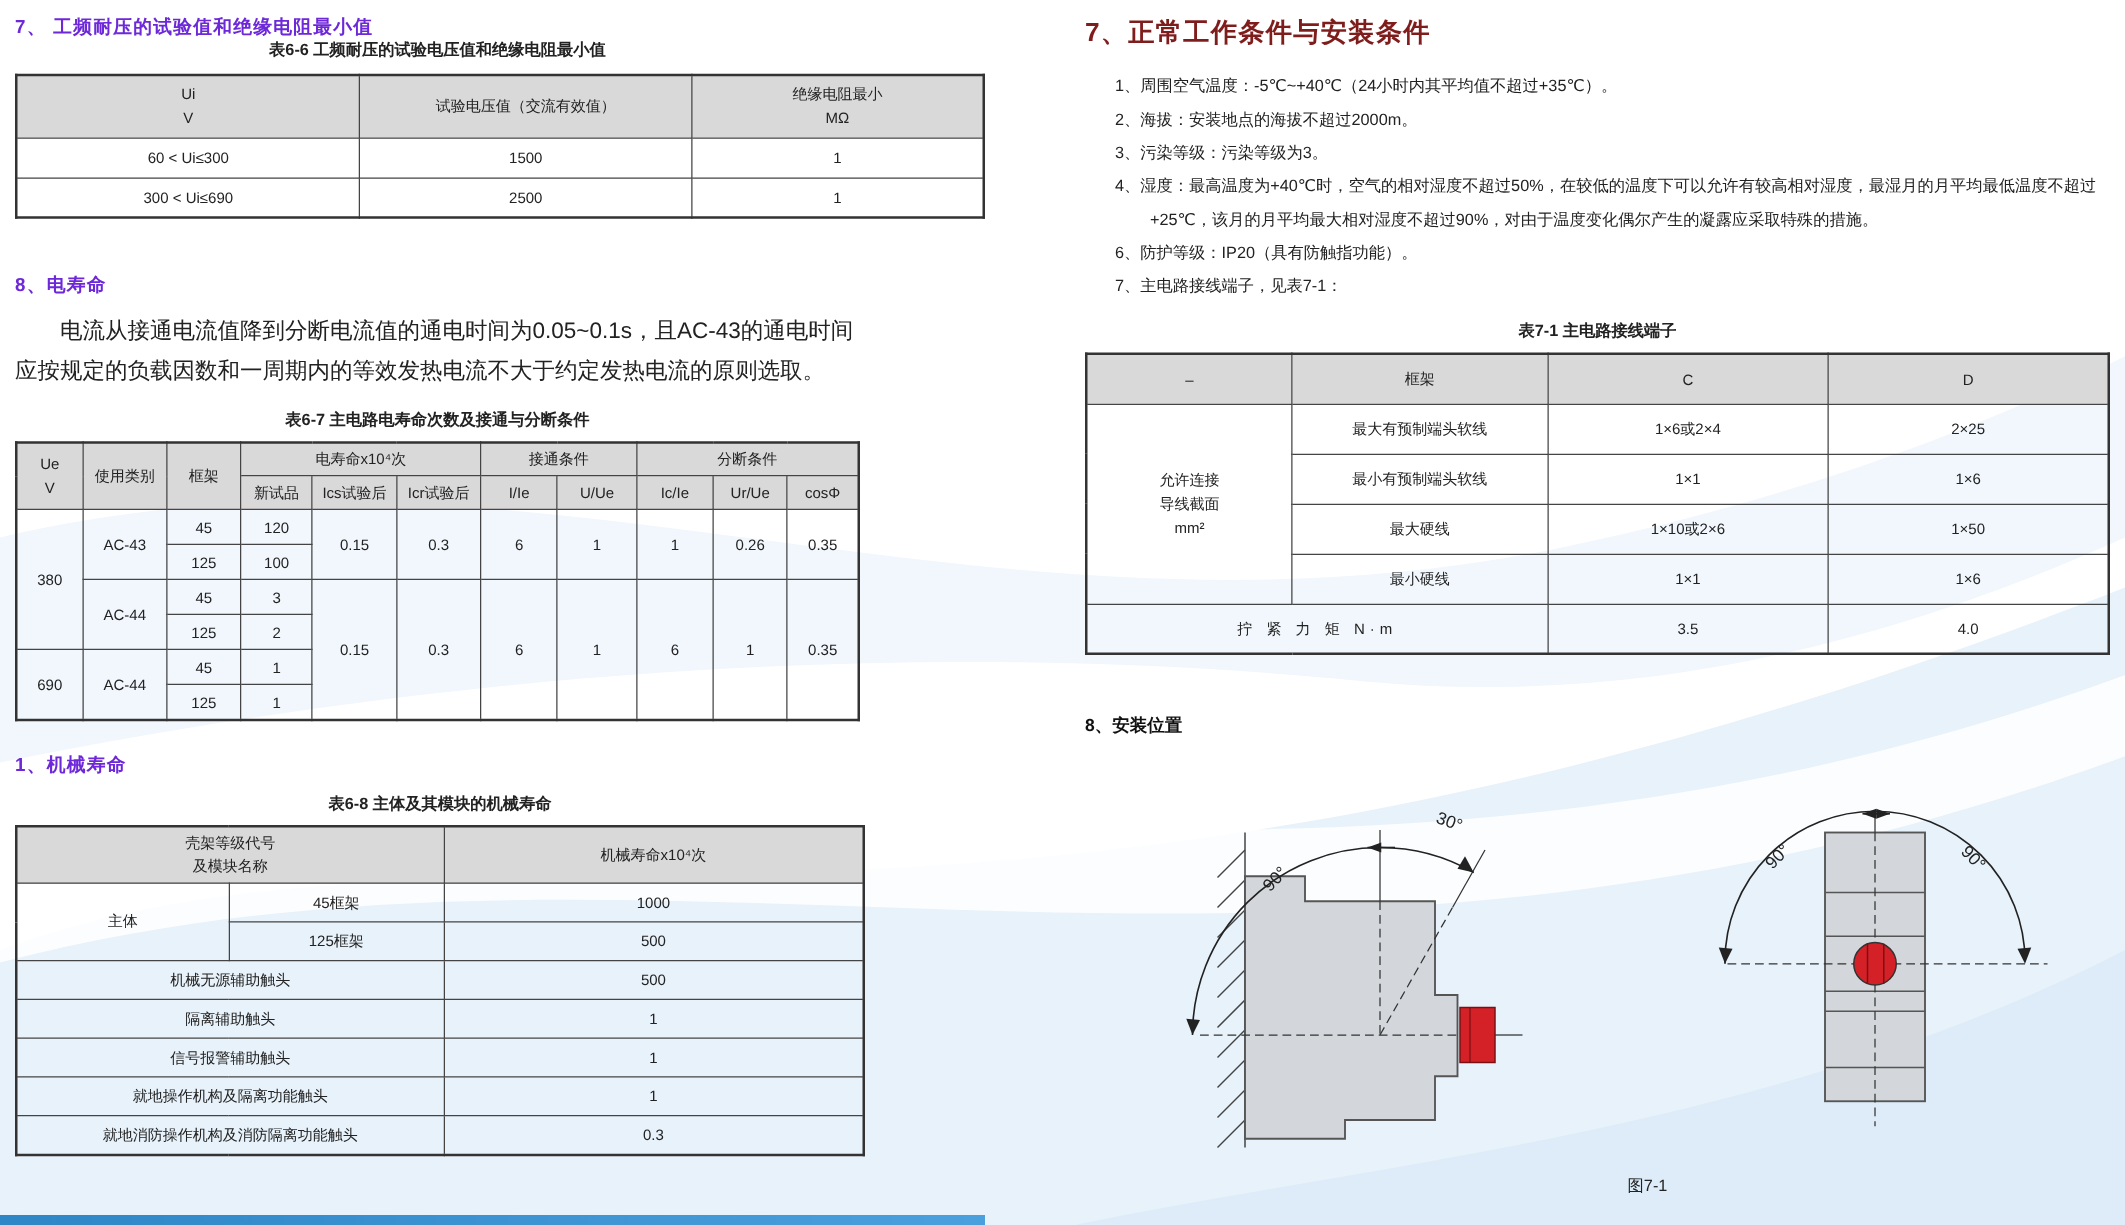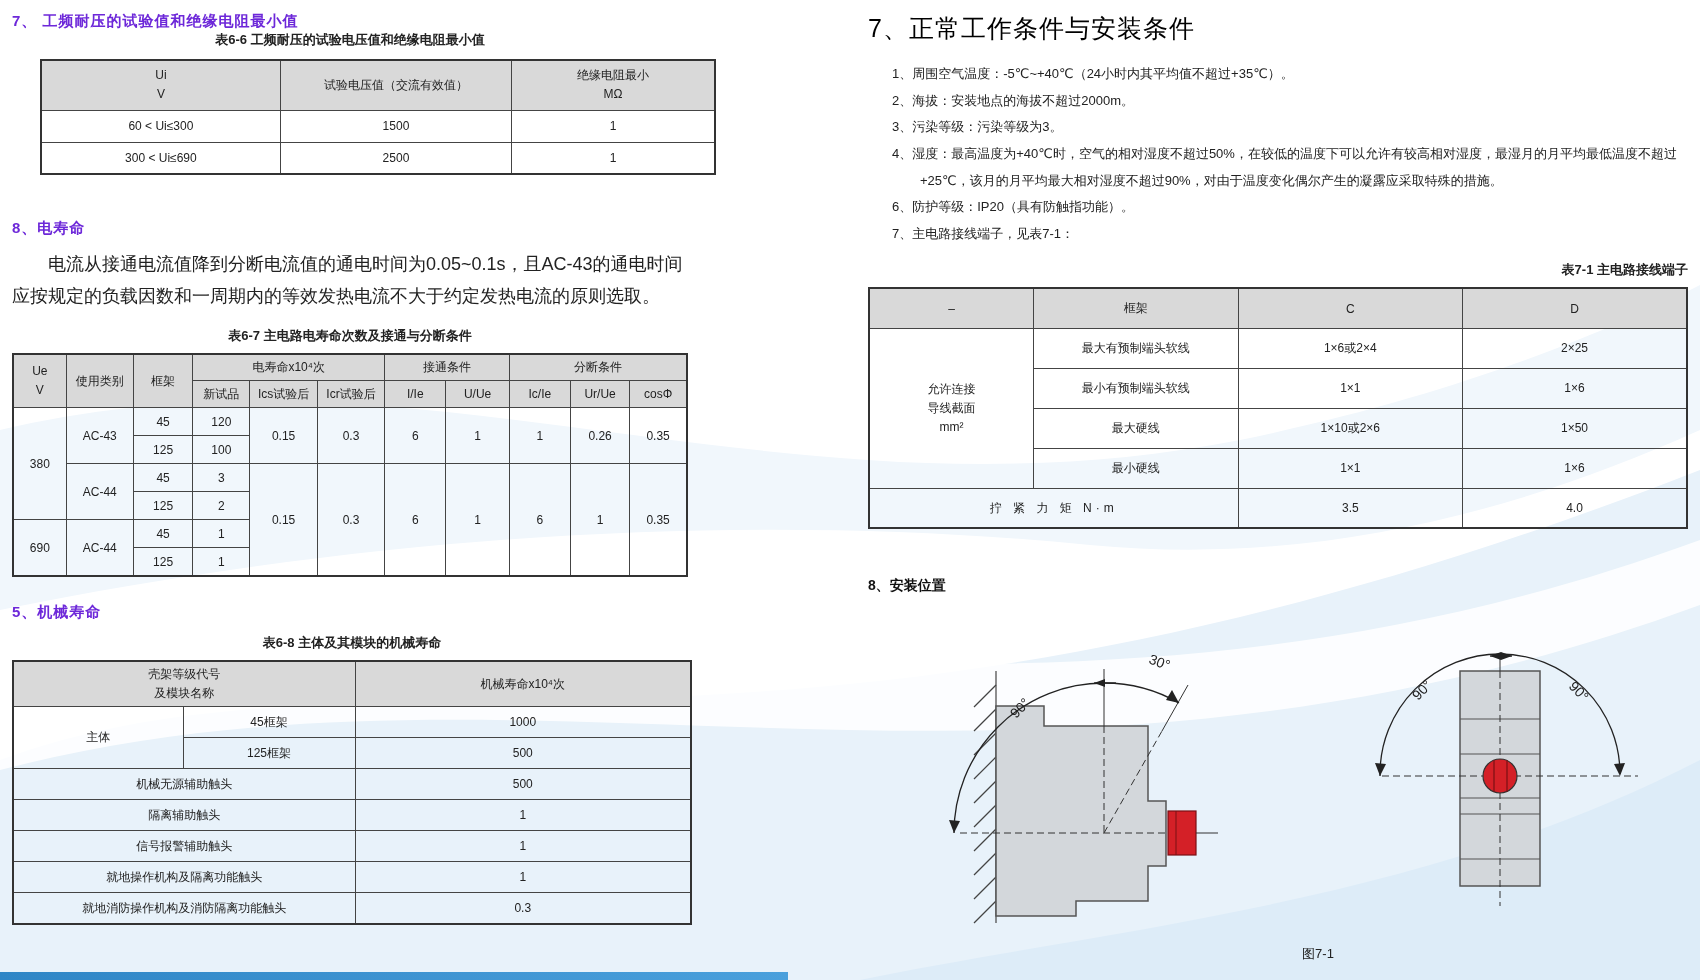--- a/index.html
+++ b/index.html
@@ -5,21 +5,21 @@
   * { margin:0; padding:0; box-sizing:border-box; }
   html,body { width:1700px; height:980px; }
   body { font-family:"Liberation Sans","DejaVu Sans",sans-serif; background:#ffffff; position:relative; overflow:hidden; }
   .page { position:absolute; inset:0; width:1700px; height:980px; }
   svg.bg { position:absolute; inset:0; width:100%; height:100%; z-index:0; }
   .col { position:absolute; z-index:2; }
   .col-left  { left:12px; top:12px; width:680px; }
   .col-right { left:868px; top:12px; width:832px; }
 
   .h-black { font-size:15px; font-weight:bold; color:#6d28d9; letter-spacing:1px; }
-  .h-blue  { font-size:25px; font-weight:normal; color:#000000; letter-spacing:1px; }
+  .h-blue  { font-size:21px; font-weight:bold; color:#7f1d1d; letter-spacing:1px; }
   .h-sub   { font-size:14px; font-weight:bold; color:#111; }
 
   .caption { font-size:13px; font-weight:600; color:#222; text-align:center; }
   .para { font-size:18px; color:#222; line-height:1.8; text-indent:2em; margin-top:10px; }
 
   table.tbl { border-collapse:collapse; border:2px solid #333; background:transparent; }
   table.tbl td { border:1px solid #444; text-align:center; vertical-align:middle;
                  font-size:12px; color:#222; padding:2px 4px; }
   table.tbl td.hd { background:#d9d9d9; }
   .two-line div { line-height:1.6; }
@@ -66,21 +66,21 @@
     <path d="M0,700 C520,560 1020,790 1700,540 L1700,605 C1020,855 540,630 0,770 Z" fill="#ffffff" opacity="0.85"></path>
     <path d="M860,980 C1100,930 1420,905 1700,760 L1700,980 Z" fill="#ddecf8"></path>
   </svg>
 
   <div class="col col-left">
 
     <div class="h-black">7、 工频耐压的试验值和绝缘电阻最小值</div>
 
     <div class="caption mt20" style="width:676px;">表6-6 工频耐压的试验电压值和绝缘电阻最小值</div>
 
-    <table class="tbl t66 mt10" style="width:676px;margin-left:28px;">
+    <table class="tbl t66 mt10" style="width:776px;">
       <tbody>
           <tr class="hrow">
         <td class="hd two-line" style="width:240px;">
           <div>Ui</div>
           <div>V</div>
         </td>
         <td class="hd" style="width:232px;">试验电压值（交流有效值）</td>
         <td class="hd two-line" style="width:204px;">
           <div>绝缘电阻最小</div>
           <div>MΩ</div>
@@ -166,21 +166,21 @@
         <td>45</td>
         <td>1</td>
       </tr>
       <tr>
         <td>125</td>
         <td>1</td>
       </tr>
     </tbody>
       </table>
 
-    <div class="h-black mt26">5、机械寿命</div>
+    <div class="h-black mt26">1、机械寿命</div>
 
     <div class="caption mt12" style="width:680px;">表6-8 主体及其模块的机械寿命</div>
 
     <table class="tbl t68 mt8" style="width:680px;">
       <tbody>
           <tr class="hrow">
         <td class="hd two-line" colspan="2" style="width:342px;">
           <div>壳架等级代号</div>
           <div>及模块名称</div>
         </td>
@@ -225,21 +225,21 @@
 
     <div class="items">
       <div class="item">1、周围空气温度：-5℃~+40℃（24小时内其平均值不超过+35℃）。</div>
       <div class="item">2、海拔：安装地点的海拔不超过2000m。</div>
       <div class="item">3、污染等级：污染等级为3。</div>
       <div class="item">4、湿度：最高温度为+40℃时，空气的相对湿度不超过50%，在较低的温度下可以允许有较高相对湿度，最湿月的月平均最低温度不超过+25℃，该月的月平均最大相对湿度不超过90%，对由于温度变化偶尔产生的凝露应采取特殊的措施。</div>
       <div class="item">6、防护等级：IP20（具有防触指功能）。</div>
       <div class="item">7、主电路接线端子，见表7-1：</div>
     </div>
 
-    <div class="caption mt14" style="width:820px;text-align:right;">表7-1 主电路接线端子</div>
+    <div class="caption mt14" style="width:820px;">表7-1 主电路接线端子</div>
 
     <table class="tbl t71 mt8" style="width:820px;">
       <tbody>
           <tr class="hrow">
         <td class="hd" style="width:165px;">–</td>
         <td class="hd" style="width:205px;">框架</td>
         <td class="hd" style="width:225px;">C</td>
         <td class="hd" style="width:225px;">D</td>
       </tr>
       <tr>

